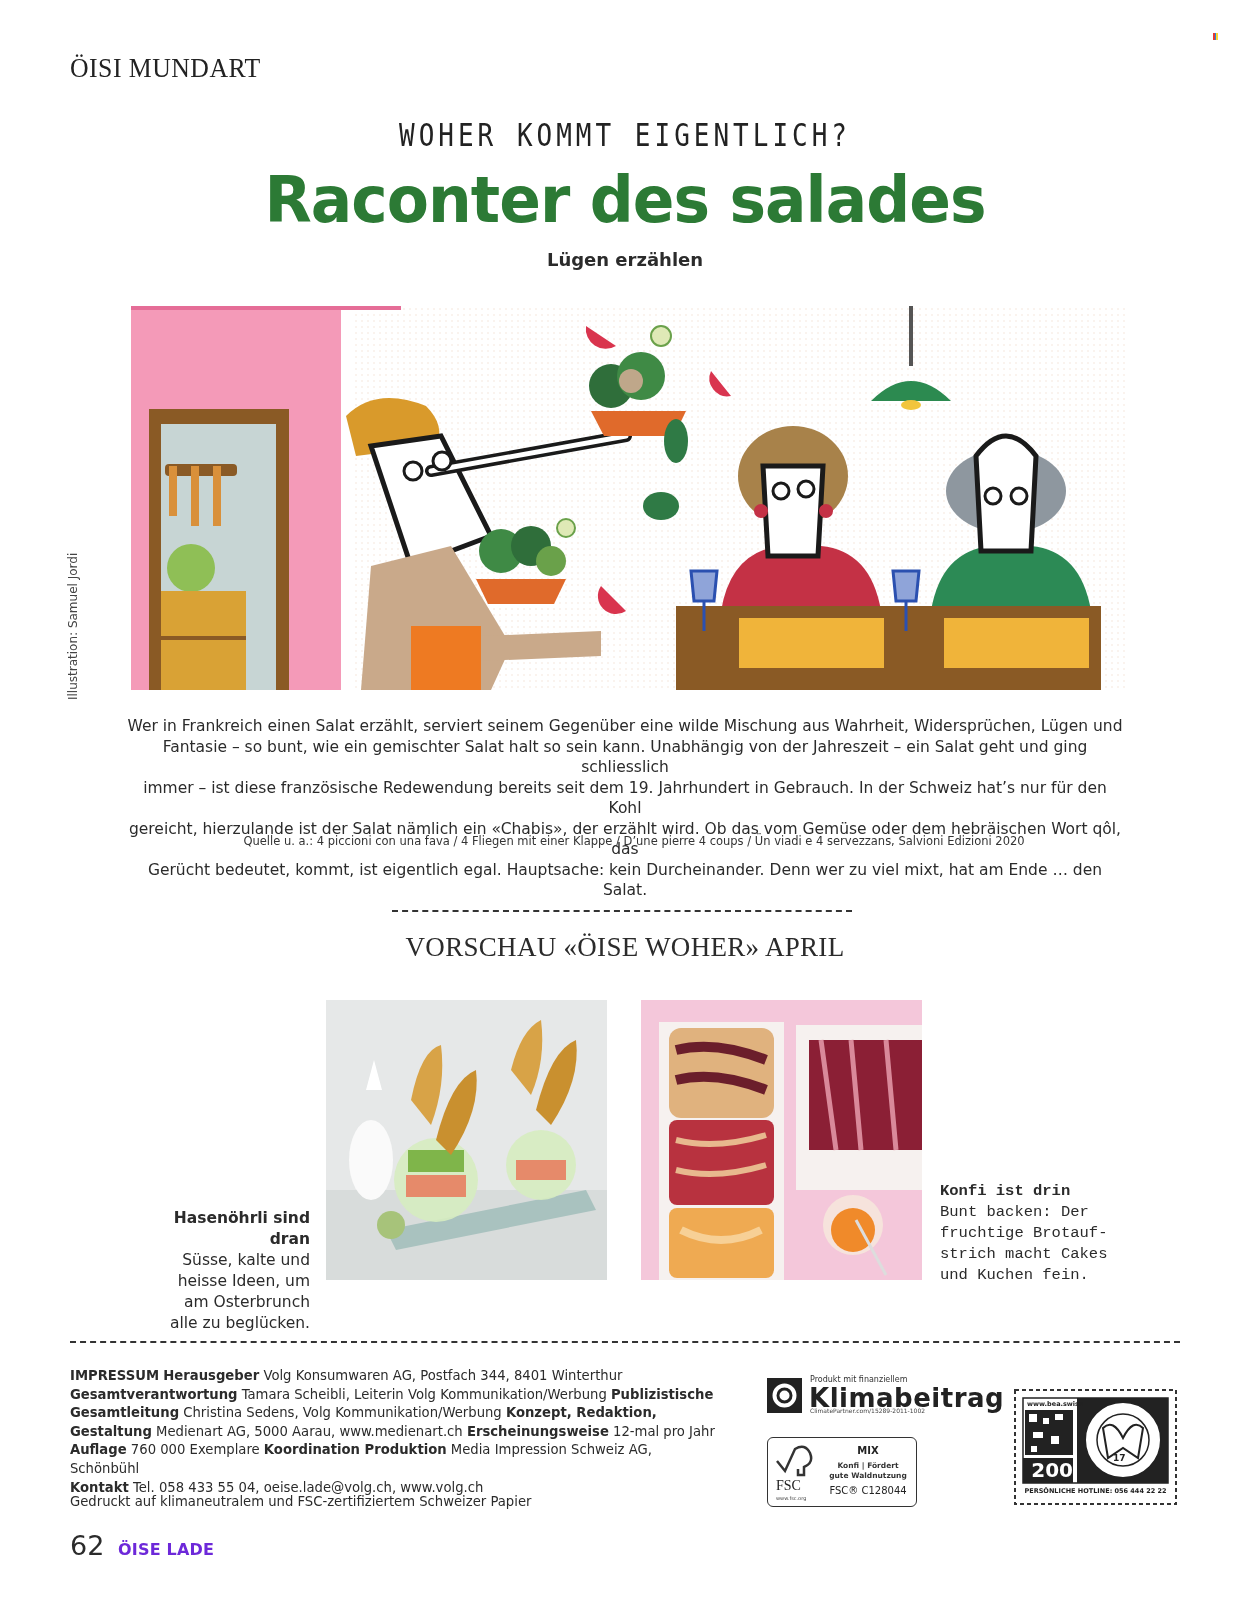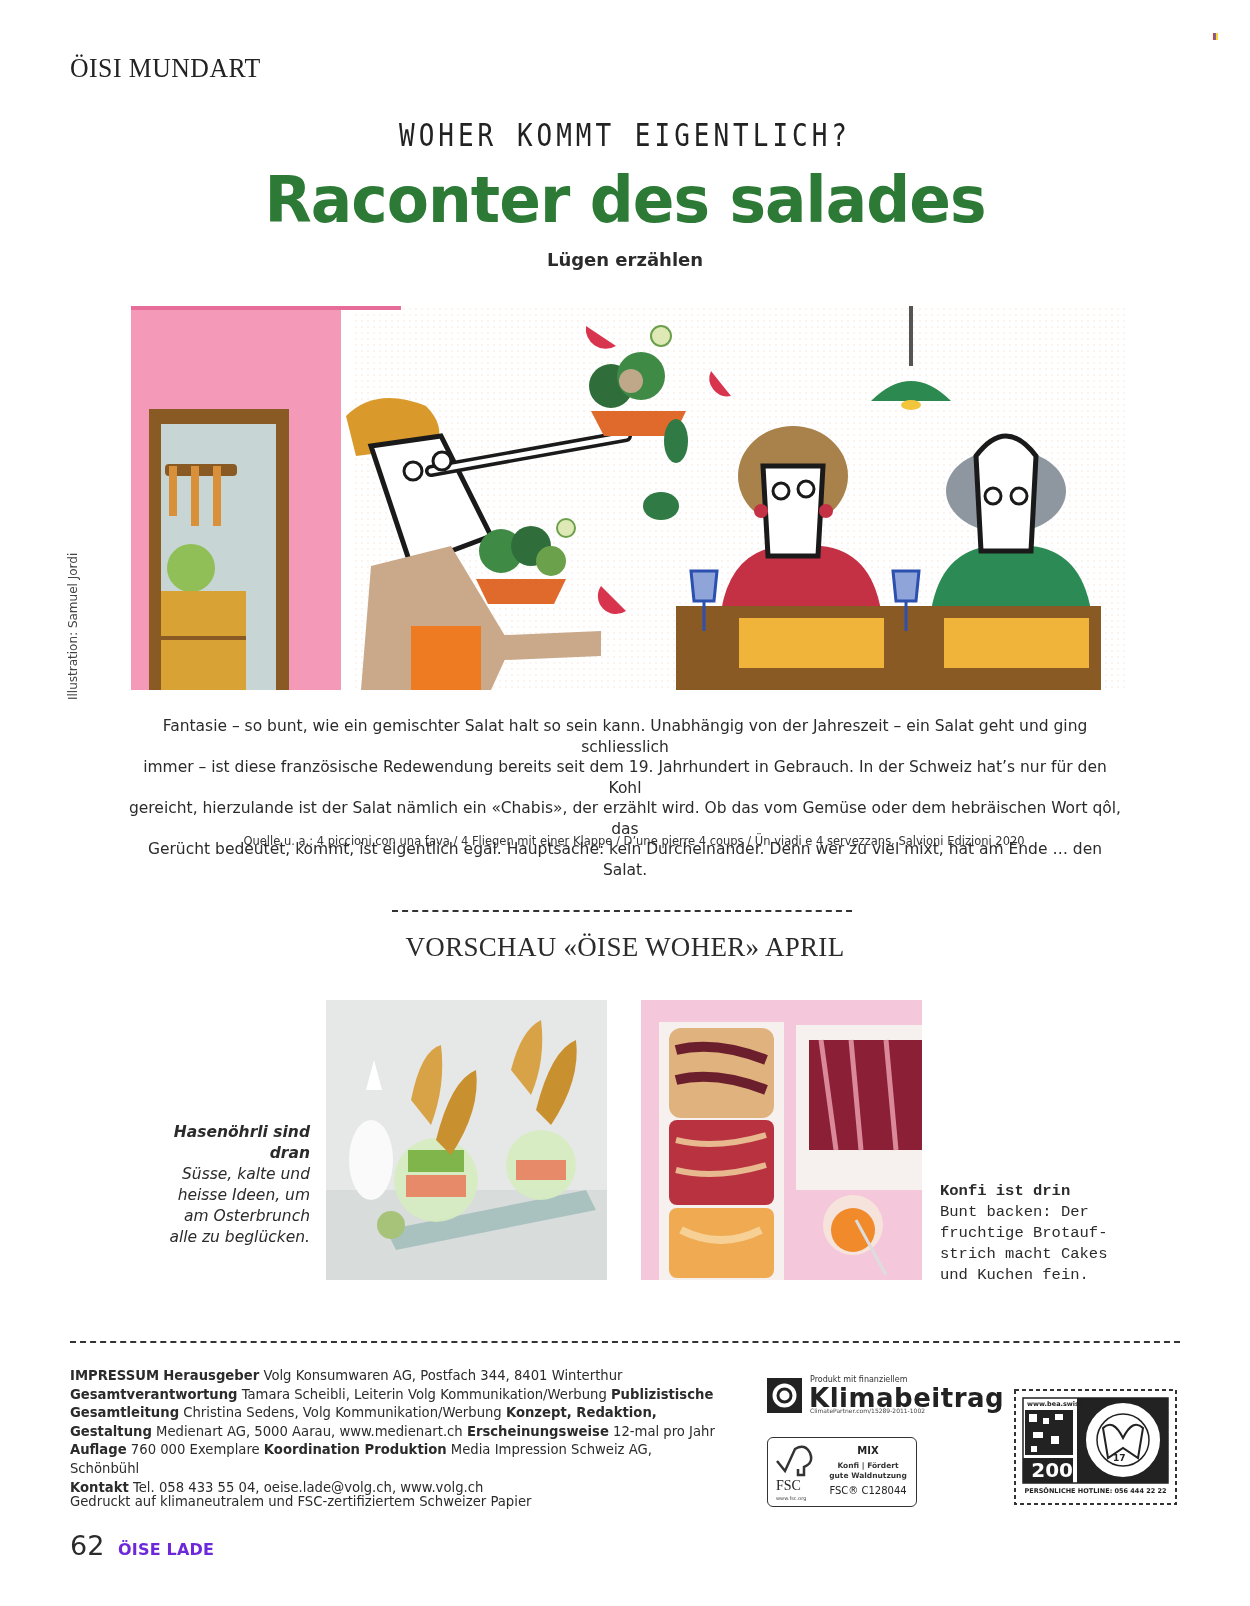--- a/index.html
+++ b/index.html
@@ -13,21 +13,21 @@
   .subtitle { left: 0; width: 1250px; top: 249px; text-align: center; font-family: "DejaVu Sans", sans-serif; font-weight: bold; font-size: 18px; color: #2b2b2b; }
   .illustration { left: 131px; top: 306px; width: 995px; height: 384px; }
   .credit { left: 66px; top: 700px; transform: rotate(-90deg); transform-origin: left top; font-size: 12px; color: #444; white-space: nowrap; }
   .body-text { left: 125px; width: 1000px; top: 716px; text-align: center; font-family: "DejaVu Sans", sans-serif; font-size: 15.5px; line-height: 20.5px; color: #2b2b2b; }
   .source { left: 9px; width: 1250px; top: 834px; text-align: center; font-size: 11.5px; color: #333; }
   .dash-line { border-top: 2px dashed #333; height: 0; }
   .preview-heading { left: 0; width: 1250px; top: 932px; text-align: center; font-family: "Liberation Serif", serif; font-size: 27px; color: #2b2b2b; letter-spacing: 0.3px; }
   .photo { top: 1000px; width: 281px; height: 280px; overflow: hidden; }
   .caption { font-size: 15.5px; line-height: 21px; color: #2b2b2b; }
   .caption .ch { font-weight: bold; }
-  .caption-left { left: 130px; width: 180px; top: 1122px; text-align: right; font-style: italic; }
+  .caption-left { left: 130px; width: 180px; top: 1208px; text-align: right; }
   .caption-right { left: 940px; width: 200px; top: 1181px; text-align: left; font-family: Liberation Mono, monospace; }
   .impressum { left: 70px; top: 1367px; width: 650px; font-family: "DejaVu Sans", sans-serif; font-size: 13.2px; line-height: 18.6px; color: #2b2b2b; }
   .impressum b { font-weight: bold; }
   .printed { left: 70px; top: 1494px; font-size: 13.2px; color: #2b2b2b; }
   .page-num { left: 70px; top: 1530px; font-size: 27px; color: #2b2b2b; }
   .mag-name { left: 118px; top: 1540px; font-size: 16px; font-weight: bold; color: #6d28d9; letter-spacing: 0.2px; }
   .klima { left: 767px; top: 1375px; width: 200px; height: 40px; }
   .fsc { left: 767px; top: 1437px; width: 150px; height: 70px; border: 1.5px solid #333; border-radius: 6px; box-sizing: border-box; }
   .bea { left: 1013px; top: 1388px; width: 165px; height: 118px; }
 </style>
@@ -118,20 +118,21 @@
 
     <path d="M 560 265 h 26 l -3 30 h -20 z" fill="#8fa4d9" stroke="#2b50b0" stroke-width="3"></path>
     <line x1="573" y1="295" x2="573" y2="325" stroke="#2b50b0" stroke-width="3"></line>
     <path d="M 762 265 h 26 l -3 30 h -20 z" fill="#8fa4d9" stroke="#2b50b0" stroke-width="3"></path>
     <line x1="775" y1="295" x2="775" y2="325" stroke="#2b50b0" stroke-width="3"></line>
   </svg>
 </div>
 <div class="abs credit">Illustration: Samuel Jordi</div>
 
 <div class="abs body-text">
+  <div>Wer in Frankreich einen Salat erzählt, serviert seinem Gegenüber eine wilde Mischung aus Wahrheit, Widersprüchen, Lügen und</div>
   <div>Fantasie – so bunt, wie ein gemischter Salat halt so sein kann. Unabhängig von der Jahreszeit – ein Salat geht und ging schliesslich</div>
   <div>immer – ist diese französische Redewendung bereits seit dem 19. Jahrhundert in Gebrauch. In der Schweiz hat’s nur für den Kohl</div>
   <div>gereicht, hierzulande ist der Salat nämlich ein «Chabis», der erzählt wird. Ob das vom Gemüse oder dem hebräischen Wort qôl, das</div>
   <div>Gerücht bedeutet, kommt, ist eigentlich egal. Hauptsache: kein Durcheinander. Denn wer zu viel mixt, hat am Ende … den Salat.</div>
 </div>
 <div class="abs source">Quelle u. a.: 4 piccioni con una fava / 4 Fliegen mit einer Klappe / D’une pierre 4 coups / Ün viadi e 4 servezzans, Salvioni Edizioni 2020</div>
 
 <div class="abs dash-line" style="left:392px; top:910px; width:460px;"></div>
 <div class="abs preview-heading">VORSCHAU «ÖISE WOHER» APRIL</div>
 

